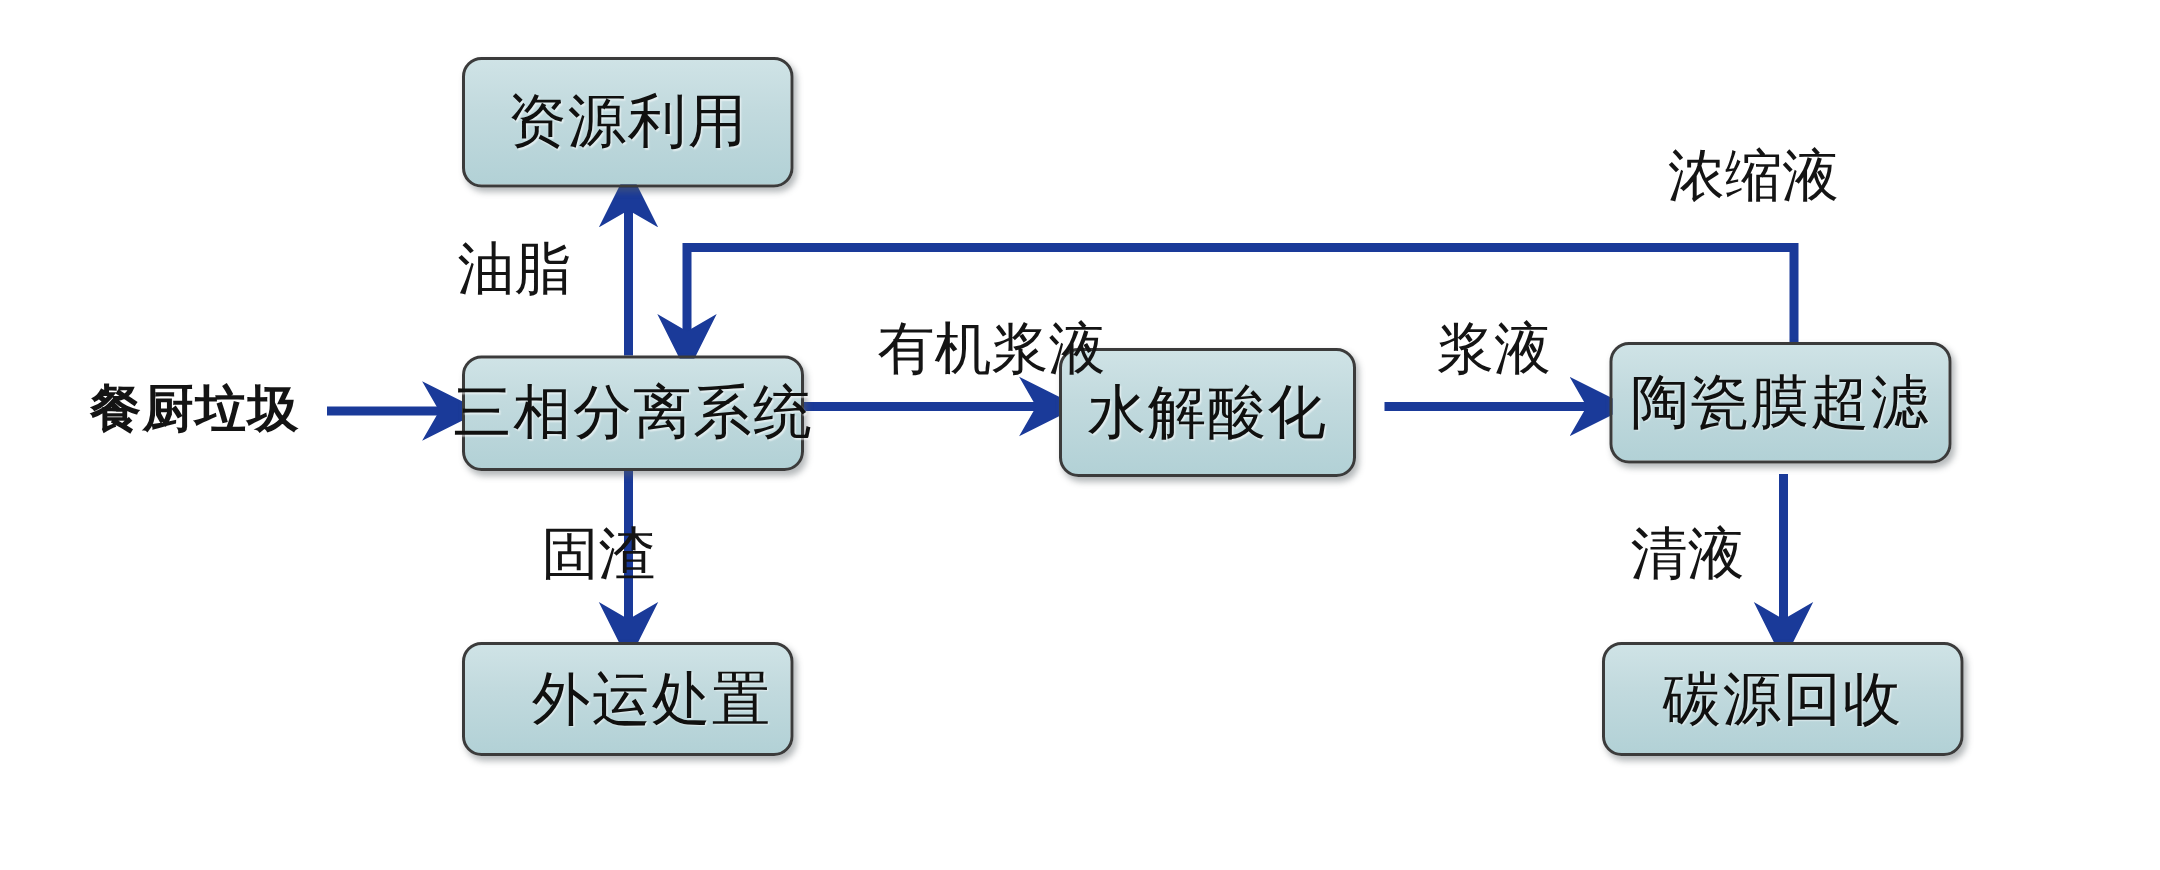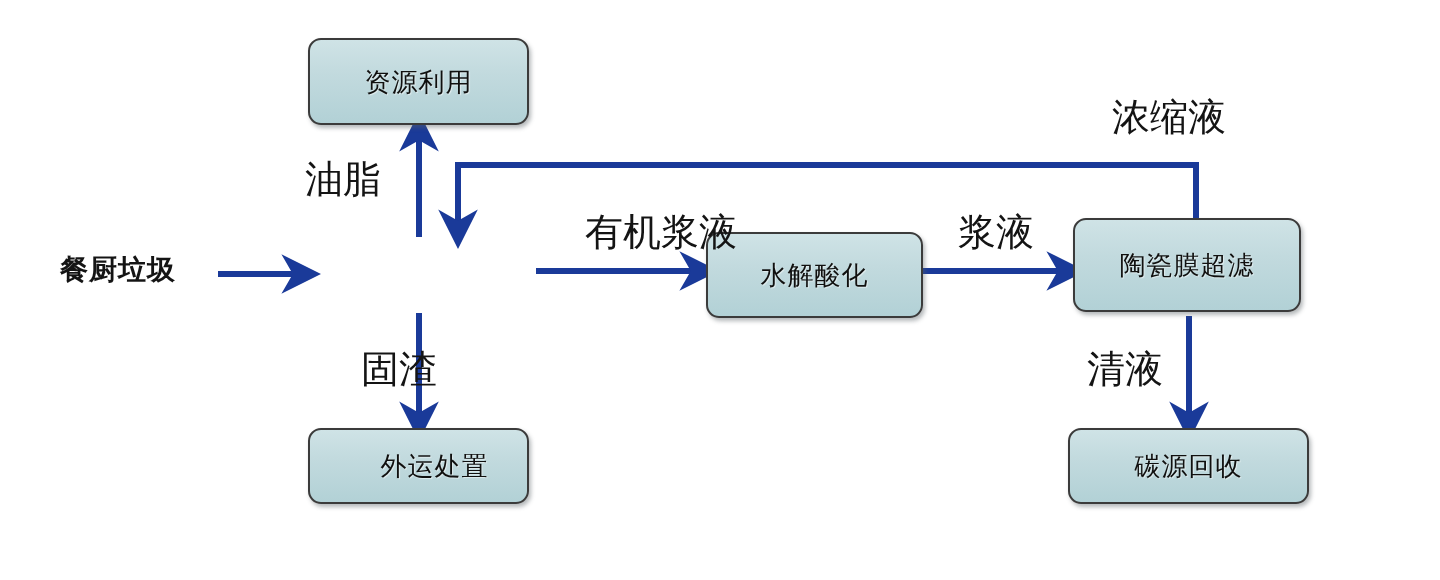--- a/index.html
+++ b/index.html
@@ -25,40 +25,40 @@
     border-radius: 13px;
     background: linear-gradient(to bottom, #cfe3e6 0%, #c2dade 40%, #b2d1d6 100%);
     box-shadow: 2px 3px 4px rgba(90,100,105,0.45);
     display: flex;
     align-items: center;
     justify-content: center;
     z-index: 5;
   }
   .node-label {
     font-family: "DejaVu Serif", serif;
-    font-size: 26px;
+    font-size: 39px;
     line-height: 1;
     color: #10100f;
     letter-spacing: 1px;
     white-space: nowrap;
     text-shadow: 1px 1px 1px rgba(255,255,255,0.55);
   }
   
   .edge-label {
     position: absolute;
     font-family: "DejaVu Serif", serif;
     font-size: 38px;
     line-height: 1;
     color: #141414;
     white-space: nowrap;
     z-index: 6;
   }
   .edge-label.bold {
     font-weight: bold;
-    font-size: 28px;
+    font-size: 34px;
     letter-spacing: 1px;
   }
   
   #wires {
     position: absolute;
     left: 0;
     top: 0;
     width: 1440px;
     height: 580px;
     z-index: 2;
@@ -90,30 +90,33 @@
       <line x1="1189" y1="316" x2="1189" y2="420" marker-end="url(#ah)"></line>
 
       <path d="M1196,236 L1196,165 L458,165 L458,228" marker-end="url(#ah)"></path>
     </g>
   </svg>
 
   <div class="node" style="left:308px; top:38px; width:221px; height:87px;">
     <span class="node-label">资源利用</span>
   </div>
 
+  <div class="node" style="left:308px; top:237px; width:228px; height:77px;">
+    <span class="node-label">三相分离系统</span>
+  </div>
 
   <div class="node" style="left:308px; top:428px; width:221px; height:76px;padding-left:32px;">
     <span class="node-label">外运处置</span>
   </div>
 
-  <div class="node" style="left:706px; top:232px; width:217px; height:86px;">
+  <div class="node" style="left:706px; top:232px; width:198px; height:86px;">
     <span class="node-label">水解酸化</span>
   </div>
 
-  <div class="node" style="left:1073px; top:218px; width:228px; height:94px;">
+  <div class="node" style="left:1073px; top:228px; width:228px; height:81px;">
     <span class="node-label">陶瓷膜超滤</span>
   </div>
 
   <div class="node" style="left:1068px; top:428px; width:241px; height:76px;">
     <span class="node-label">碳源回收</span>
   </div>
 
   <div class="edge-label bold" style="left:60px; top:256px;">餐厨垃圾</div>
 
   <div class="edge-label" style="left:305px; top:160px;">油脂</div>

